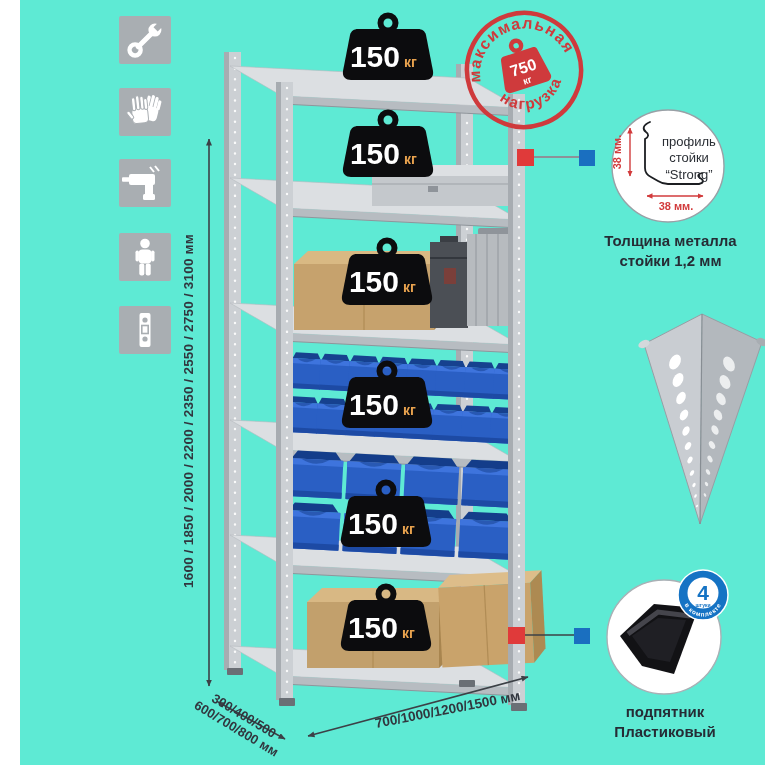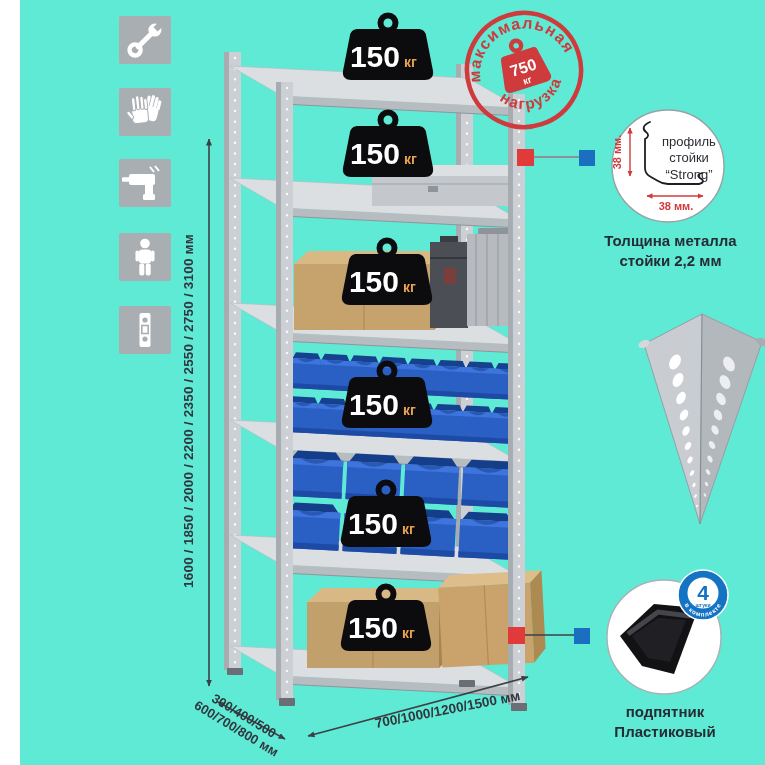--- a/index.html
+++ b/index.html
@@ -353,21 +353,21 @@
       <line x1="46" y1="92" x2="102" y2="92" stroke="#d23b3c" stroke-width="1.4" marker-start="url(#rarrS)" marker-end="url(#rarr)"></line>
       <text transform="rotate(-90 20 48)" x="20" y="48" text-anchor="middle" font-size="11" font-weight="bold" fill="#d23b3c">38 мм.</text>
       <text x="75" y="106" text-anchor="middle" font-size="11" font-weight="bold" fill="#d23b3c">38 мм.</text>
       <text x="88" y="42" text-anchor="middle" font-size="13" fill="#2a2e34">профиль</text>
       <text x="88" y="58" text-anchor="middle" font-size="13" fill="#2a2e34">стойки</text>
       <text x="88" y="75" text-anchor="middle" font-size="13" fill="#2a2e34">“Strong”</text>
     </svg>
   </div>
   <div class="caption cap-profile">
     <span style="display:block">Толщина металла</span>
-    <span style="display:block">стойки 2,2 мм</span>
+    <span style="display:block">стойки 1,2 мм</span>
   </div>
 
   <div class="abs" style="left:600px;top:302px;width:160px;height:230px">
     <svg width="160" height="230" viewBox="0 0 160 230">
       <polygon points="24,42 82,12 80,222" fill="#c9cdd2"></polygon>
       <polygon points="82,12 142,40 80,222" fill="#b3b8bd"></polygon>
       <path d="M24,42 L82,12 L142,40 L80,222 Z" fill="none" stroke="#989ea4" stroke-width="1"></path>
       <line x1="82" y1="12" x2="80" y2="222" stroke="#878d93" stroke-width="1.2"></line>
       <ellipse cx="24" cy="42" rx="6" ry="3.6" fill="#d4d8db" transform="rotate(-25 24 42)"></ellipse>
       <ellipse cx="142" cy="40" rx="6" ry="3.6" fill="#a8adb2" transform="rotate(25 142 40)"></ellipse>

